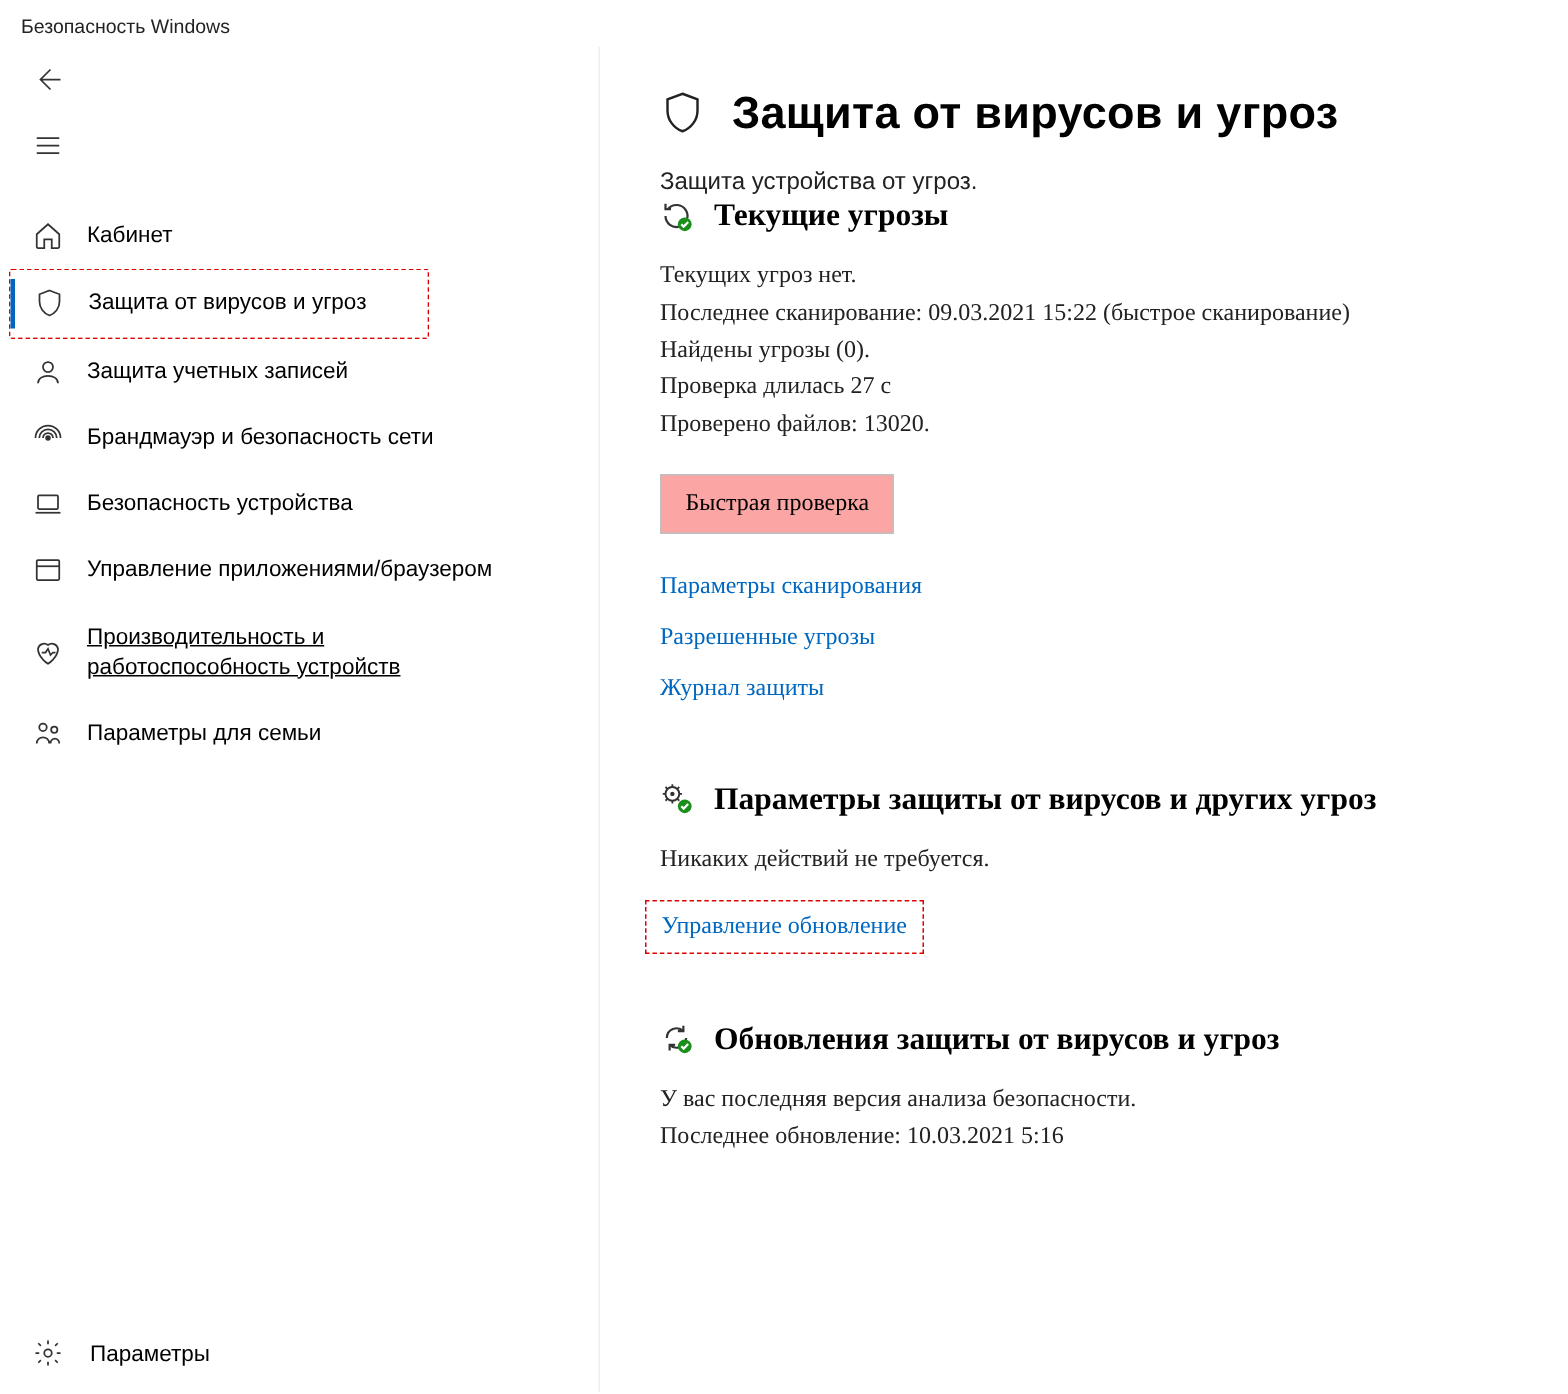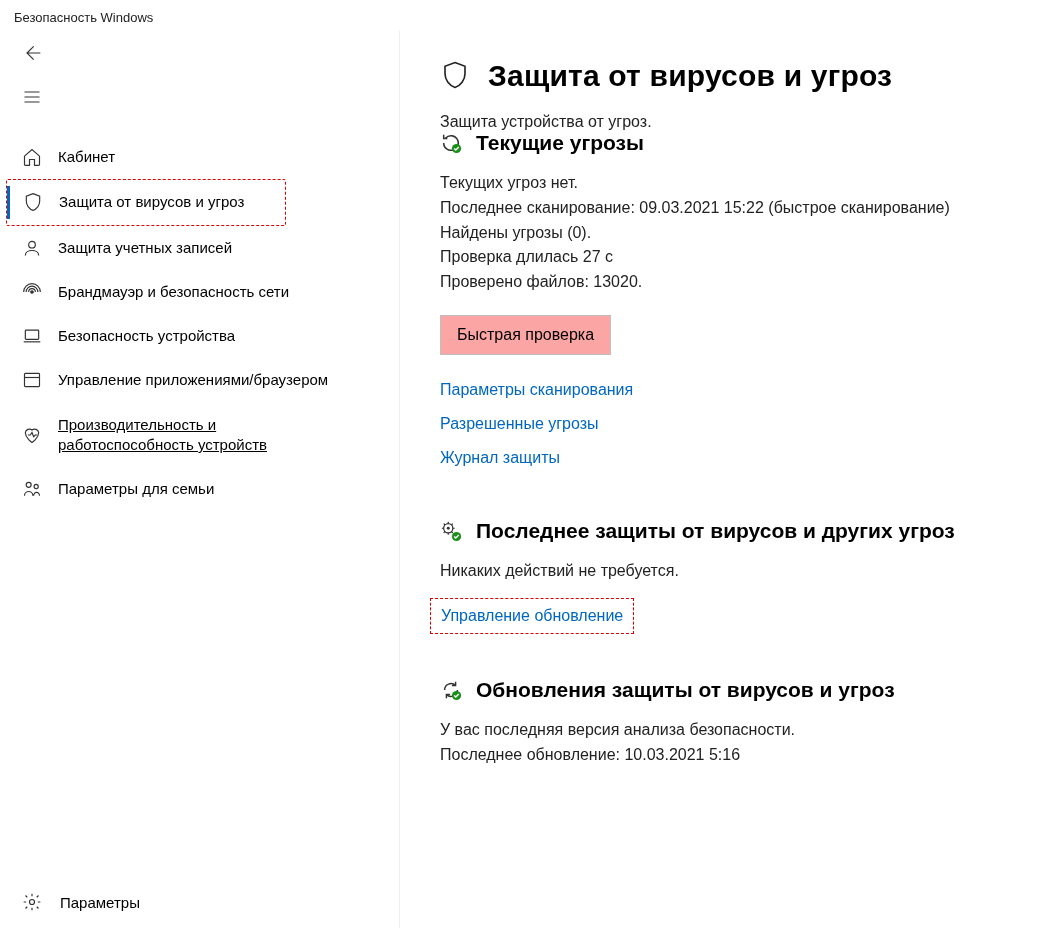--- a/index.html
+++ b/index.html
@@ -94,20 +94,21 @@
       font-size: 30px;
       font-weight: 600;
       letter-spacing: 0.2px;
     }
     .page-subtitle {
       font-size: 16px;
       color: #222;
     }
     .section {
       margin-bottom: 44px;
+      font-family: Liberation Serif, serif;
     }
     .section-head {
       display: flex;
       align-items: center;
       gap: 14px;
       margin-bottom: 16px;
     }
     .section-head .ico-sm { width: 22px; height: 22px; display: inline-flex; }
     .section-head .ico-sm svg { width: 22px; height: 22px; }
     .section-title {
@@ -305,21 +306,21 @@
       <div class="section-head">
         <span class="ico-sm">
           <svg viewBox="0 0 24 24">
               <circle cx="9" cy="9" r="5" stroke="#333" stroke-width="1.4" fill="none"></circle>
               <circle cx="9" cy="9" r="1.6" fill="#333"></circle>
               <path d="M9 2v2M9 14v2M2 9h2M14 9h2M4 4l1.5 1.5M12.5 12.5L14 14M4 14l1.5-1.5M12.5 5.5L14 4" stroke="#333" stroke-width="1.3"></path>
               <circle cx="18" cy="18" r="5" fill="#1a8f1a"></circle>
               <path d="M15.5 18l1.7 1.7 3.3-3.3" stroke="#fff" stroke-width="1.6" fill="none"></path>
             </svg>
         </span>
-        <div class="section-title">Последнее защиты от вирусов и других угроз</div>
+        <div class="section-title">Параметры защиты от вирусов и других угроз</div>
       </div>
       <div class="body-lines">
         <p>Никаких действий не требуется.</p>
       </div>
       <div style="height:14px;"></div>
       <div class="link link-highlight">Управление обновление</div>
     </div>
 
     <div class="section">
       <div class="section-head">

